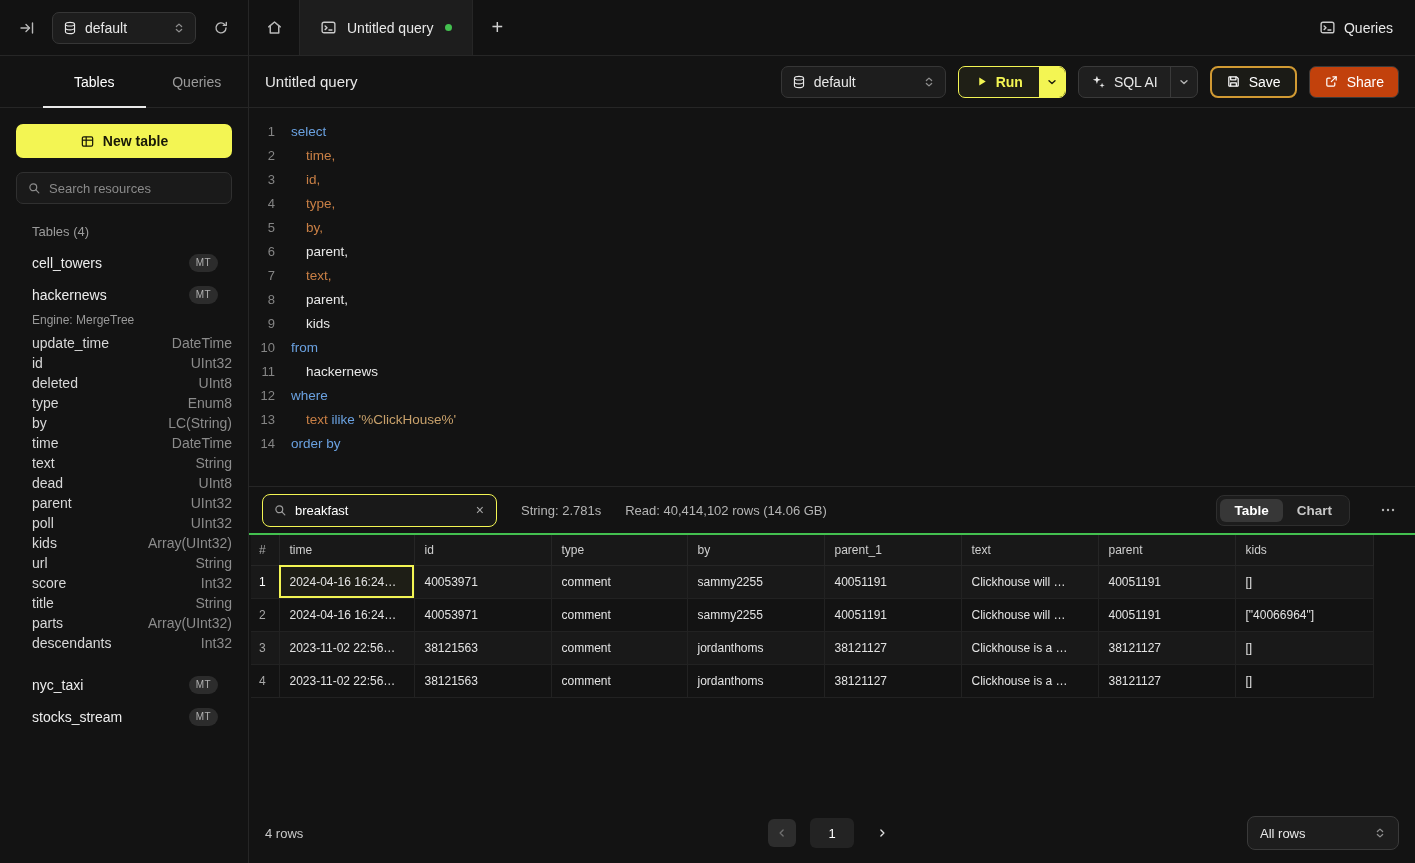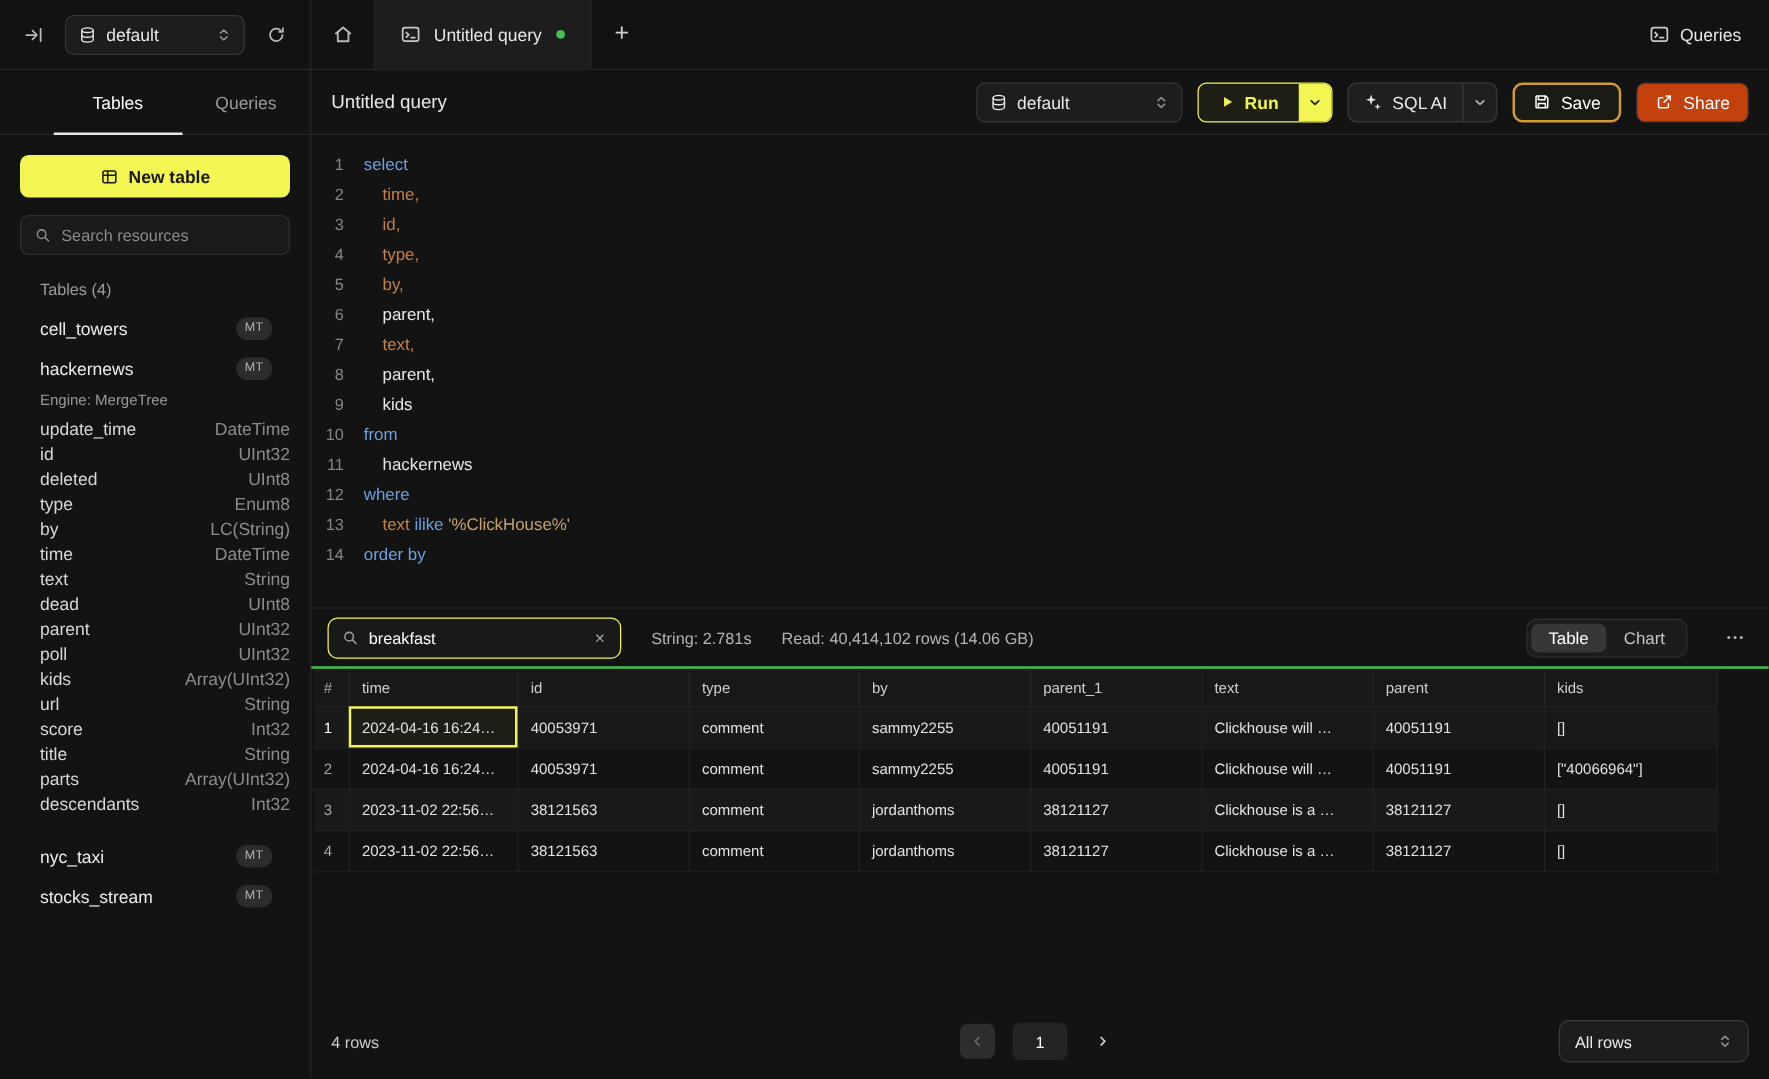--- a/index.html
+++ b/index.html
@@ -88,21 +88,21 @@
   .tok-pln{color:#e8e8e8;}
 
   
   .results{flex:1;display:flex;flex-direction:column;min-height:0;border-top:1px solid var(--border);}
   .results-toolbar{height:46px;flex:none;display:flex;align-items:center;padding:0 13px;gap:24px;}
   .result-search{display:flex;align-items:center;gap:8px;width:235px;height:33px;background:#191919;border:1.5px solid var(--yellow);border-radius:8px;padding:0 10px;color:#9a9a9a;}
   .result-search input{flex:1;min-width:0;background:none;border:none;outline:none;color:#fff;font-size:13px;caret-color:#fff;}
   .clear-btn{color:#a8a8a8;font-size:14px;line-height:1;padding:2px;}
   .meta{color:#b5b5b5;font-size:13px;white-space:nowrap;}
   .view-toggle{margin-left:auto;display:flex;background:#1c1c1c;border:1px solid #2e2e2e;border-radius:8px;padding:3px;}
-  .view-seg{padding:4px 14px;border-radius:6px;color:#c7c7c7;font-size:13.5px;}
+  .view-seg{padding:4px 14px;border-radius:6px;color:#c7c7c7;font-size:13.5px;font-weight:bold;}
   .view-seg.active{background:#373737;color:#fff;}
   .more-btn{width:28px;height:28px;display:flex;align-items:center;justify-content:center;color:#b5b5b5;}
   .green-line{height:2px;flex:none;background:var(--green);}
 
   .grid-wrap{flex:none;overflow:hidden;}
   table{border-collapse:collapse;table-layout:fixed;margin-left:2px;font-family:"DejaVu Sans Mono",monospace;font-size:12px;}
   th{height:30px;font-weight:normal;text-align:left;padding:0 10px;color:#cfcfcf;background:#181818;border-right:1px solid #262626;border-bottom:1px solid #262626;white-space:nowrap;overflow:hidden;}
   td{height:33px;padding:0 10px;color:#e3e3e3;border-right:1px solid #222222;border-bottom:1px solid #222222;white-space:nowrap;overflow:hidden;}
   tbody tr:nth-child(odd) td{background:#191919;}
   tbody tr:nth-child(even) td{background:#131313;}

